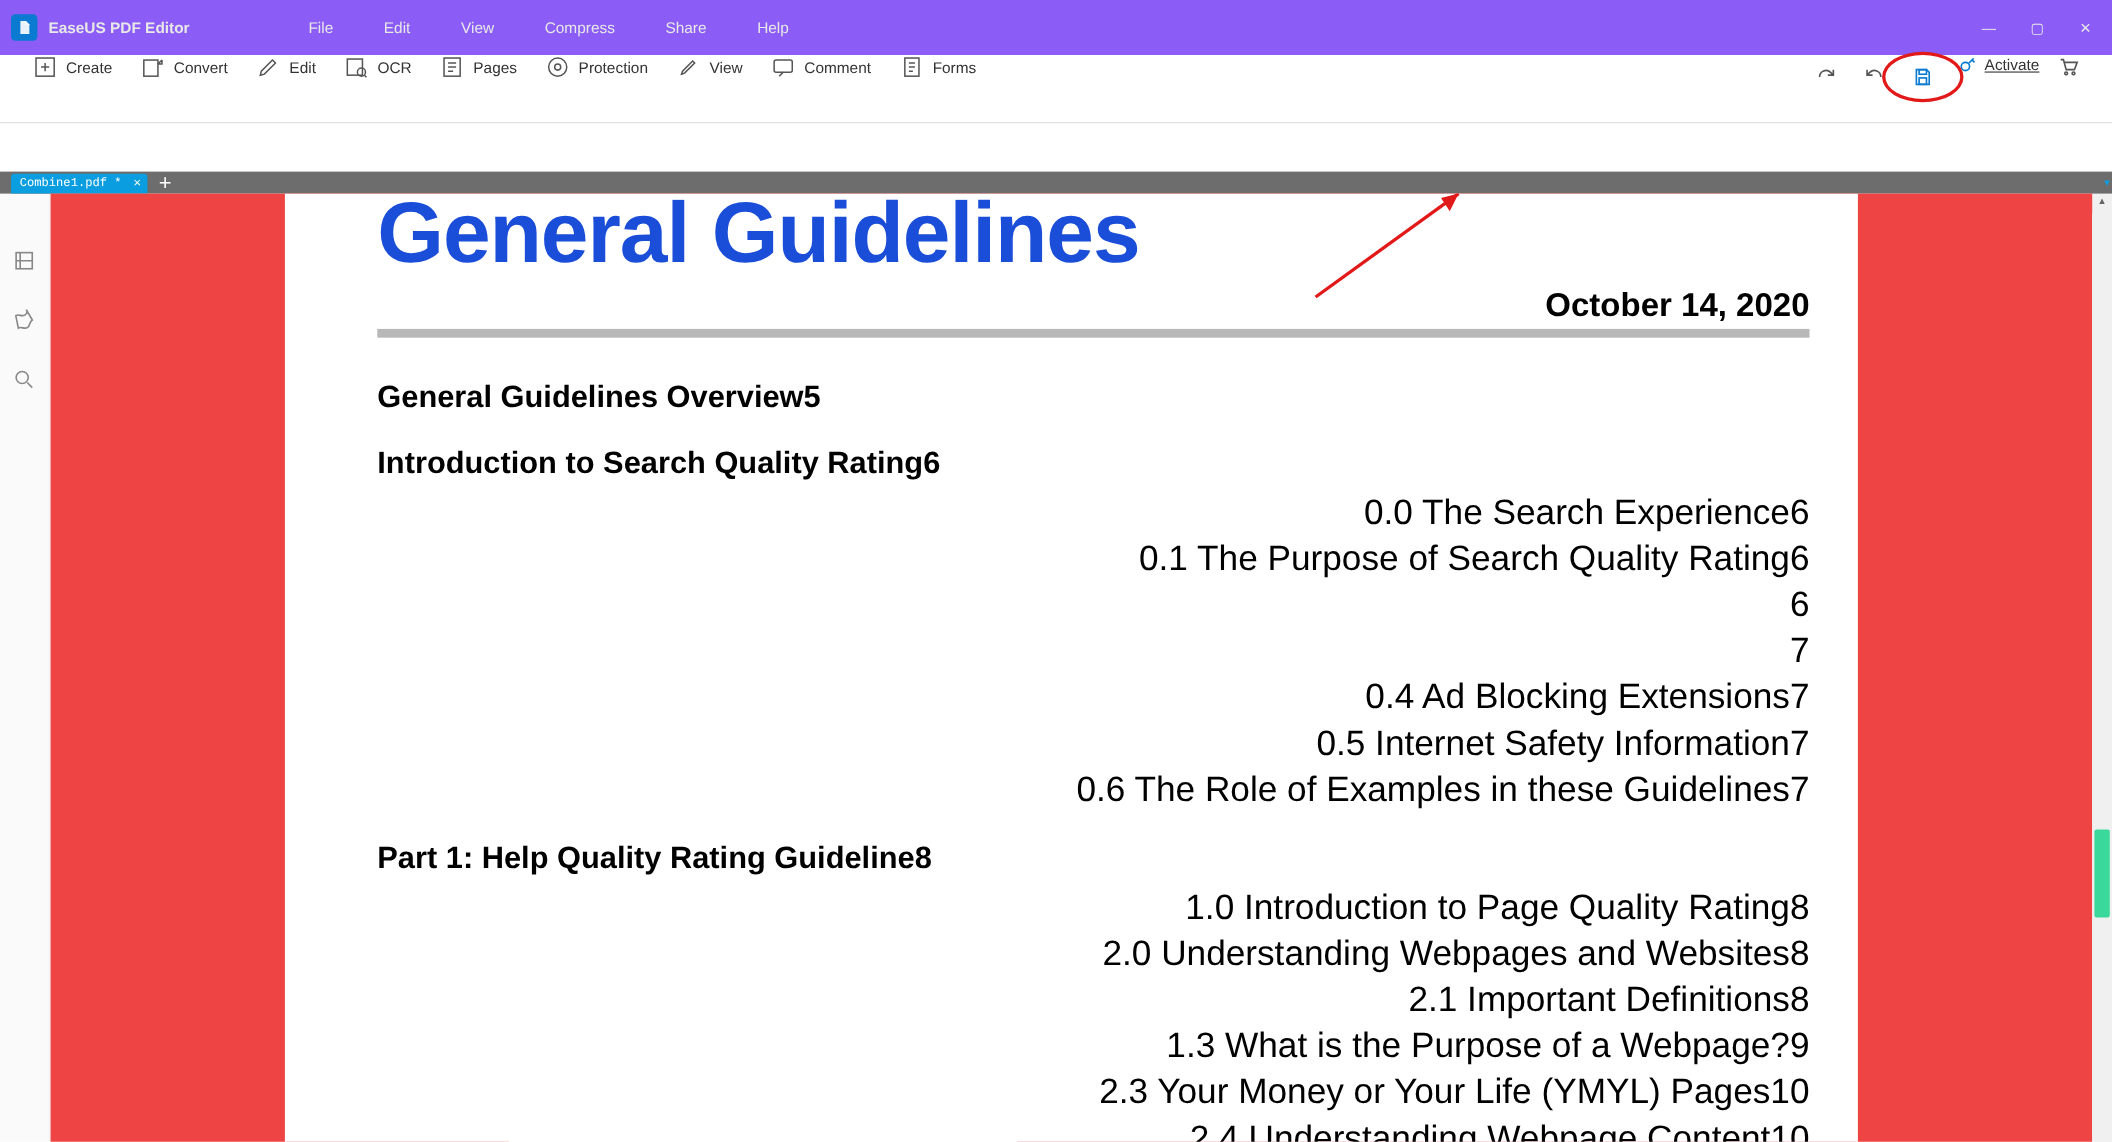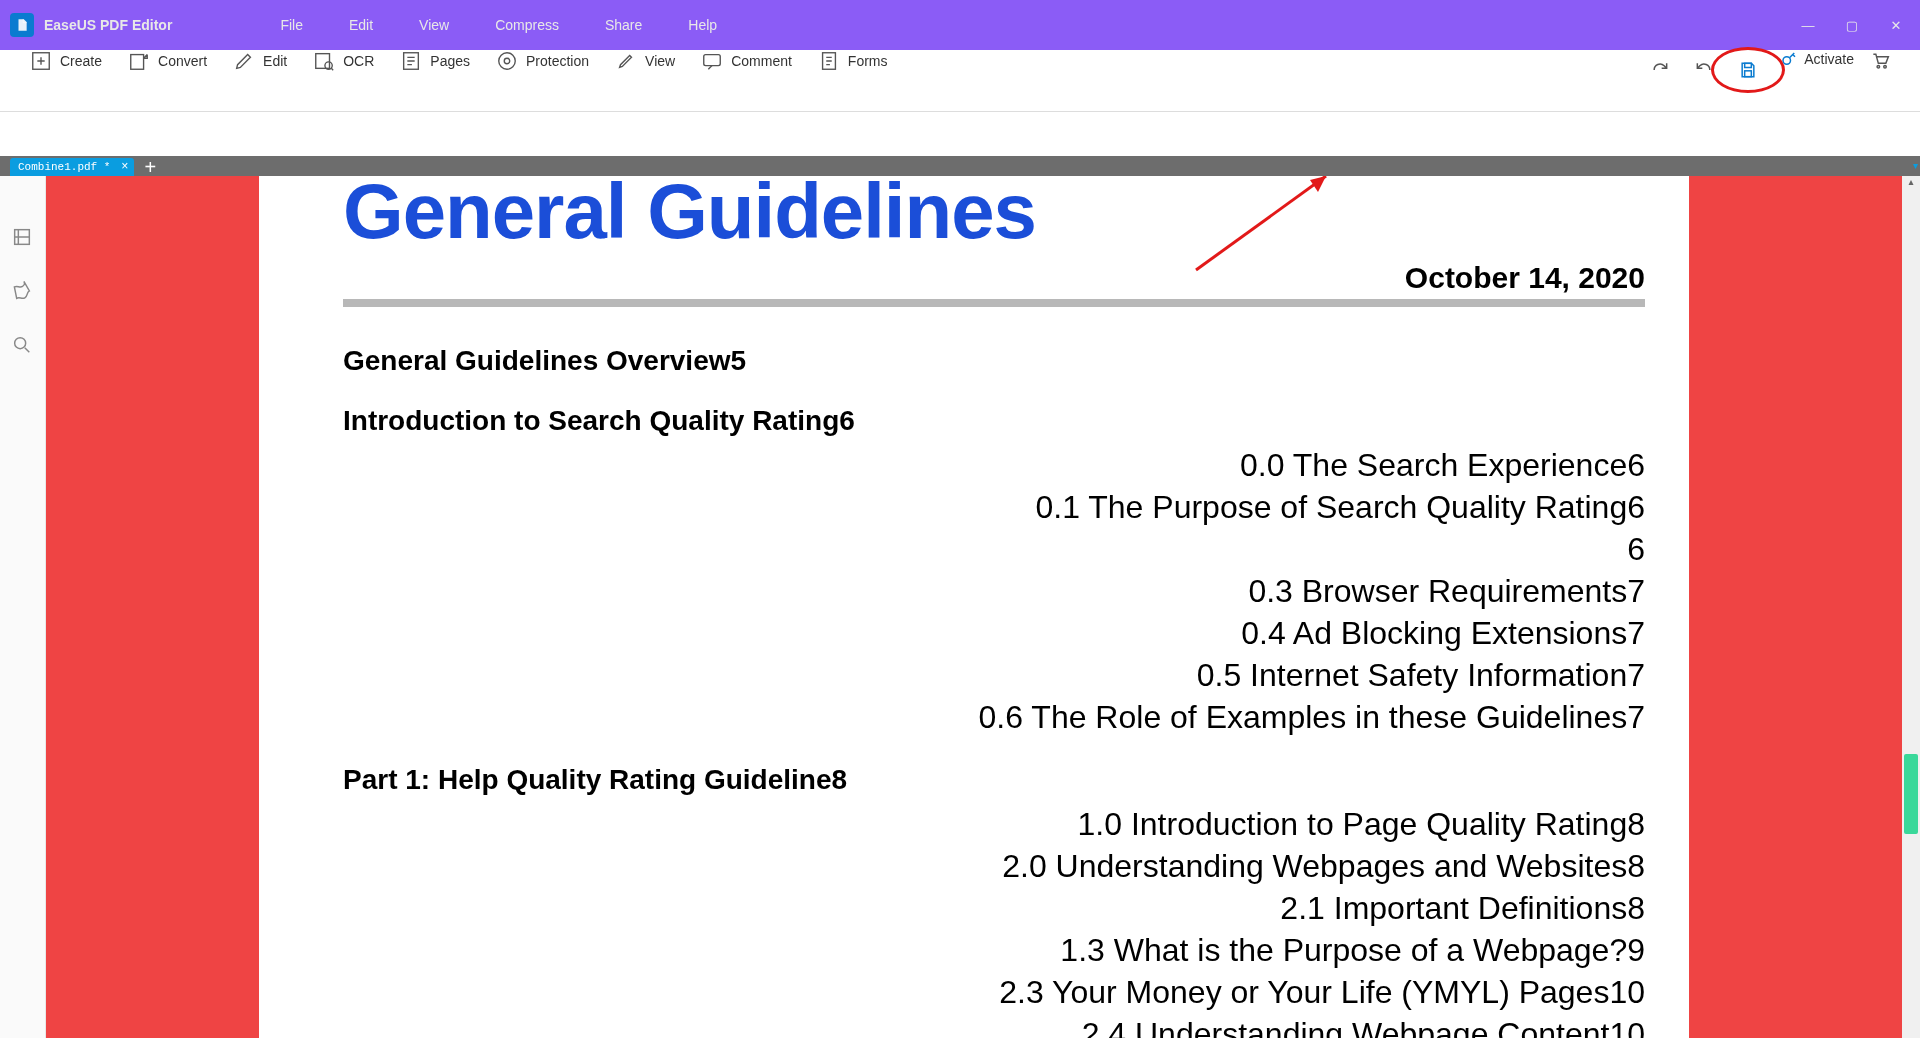--- a/index.html
+++ b/index.html
@@ -18,21 +18,21 @@
 
 .toolbar { height: 62px; background: #fff; border-bottom: 1px solid #ddd; display: flex; align-items: flex-start; padding: 0 30px 0 30px; }
 .tool { display: flex; align-items: center; gap: 8px; margin-right: 26px; cursor: pointer; color: #333; font-size: 14px; }
 .tool .ticon { width: 22px; height: 22px; display: flex; align-items: center; justify-content: center; color: #555; }
 .tool .ticon svg { width: 22px; height: 22px; }
 .spacer { flex: 1; }
 .rtool { width: 40px; height: 40px; display: flex; align-items: center; justify-content: center; cursor: pointer; color: #555; margin-left: 4px; }
 .rtool svg { width: 20px; height: 20px; }
 .save-highlight { position: relative; }
 .save-highlight .ellipse { position: absolute; border: 3px solid #e21919; border-radius: 50%; width: 74px; height: 46px; left: -17px; top: -3px; pointer-events: none; }
-.activate { display: flex; align-items: center; gap: 6px; margin-left: 12px; cursor: pointer; color: #333; font-size: 14px; }
+.activate { display: flex; align-items: center; gap: 6px; margin-left: 12px; cursor: pointer; color: #333; font-size: 14px; text-decoration: underline; }
 .activate svg { width: 18px; height: 18px; color: #0a7bd0; }
 .cart { margin-left: 16px; cursor: pointer; }
 .cart svg { width: 20px; height: 20px; color: #555; }
 
 
 .tabstrip { height: 20px; background: #6d6d6d; display: flex; align-items: flex-end; padding-left: 10px; position: relative; margin-top: 44px; }
 .tab { background: #0a9de0; color: #fff; font-family: "Courier New", monospace; font-size: 11px; padding: 2px 24px 2px 8px; border-radius: 3px 3px 0 0; position: relative; height: 18px; display: flex; align-items: center; }
 .tab .close { position: absolute; right: 6px; font-size: 12px; cursor: pointer; }
 .newtab { margin-left: 10px; color: #fff; font-size: 20px; font-weight: 300; line-height: 16px; cursor: pointer; height: 18px; display: flex; align-items: center; }
 .tabstrip-arrow { position: absolute; right: 2px; top: 4px; font-size: 10px; color: #0a9de0; cursor: pointer; }
@@ -249,21 +249,20 @@
             <span>6</span>
           </div>
           <div class="row lvl1">
             <span>0.1 The Purpose of Search Quality Rating</span>
             <span>6</span>
           </div>
           <div class="row lvl1">
             <span>6</span>
           </div>
           <div class="row lvl1">
-            <span>0.3 Browser Requirements</span>
             <span>7</span>
           </div>
           <div class="row lvl1">
             <span>0.4 Ad Blocking Extensions</span>
             <span>7</span>
           </div>
           <div class="row lvl1">
             <span>0.5 Internet Safety Information</span>
             <span>7</span>
           </div>

